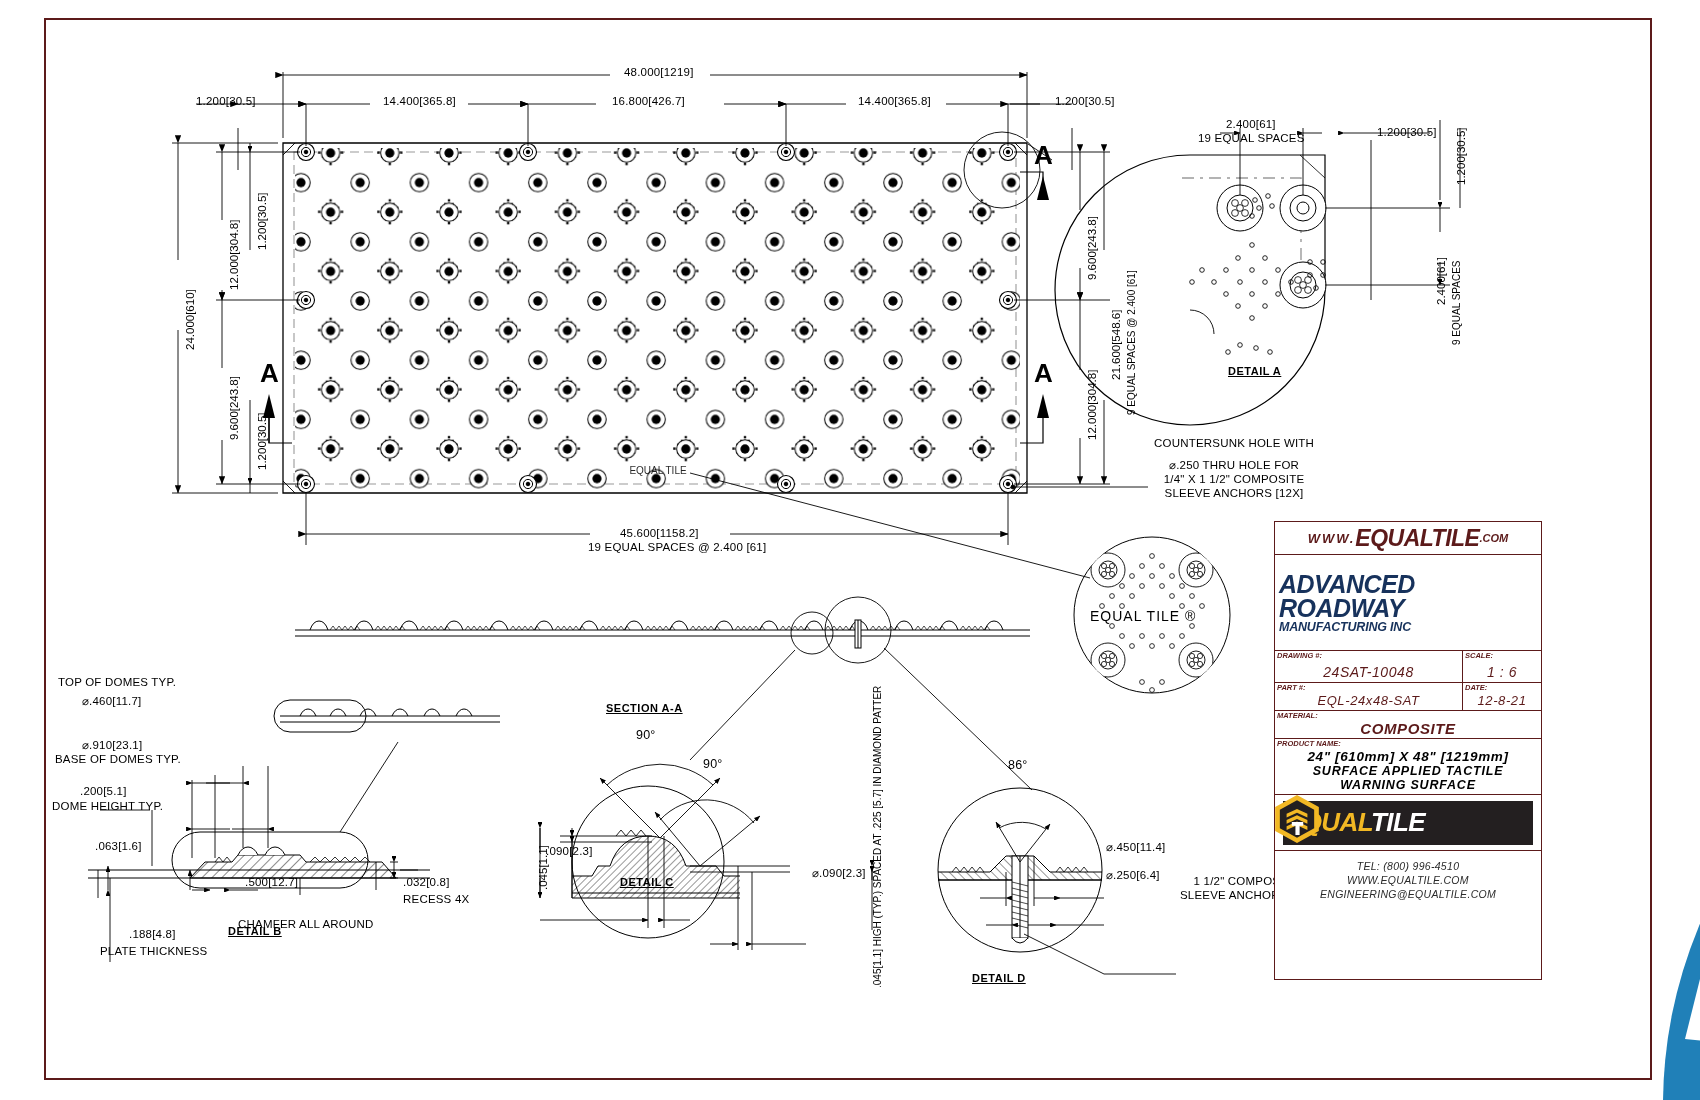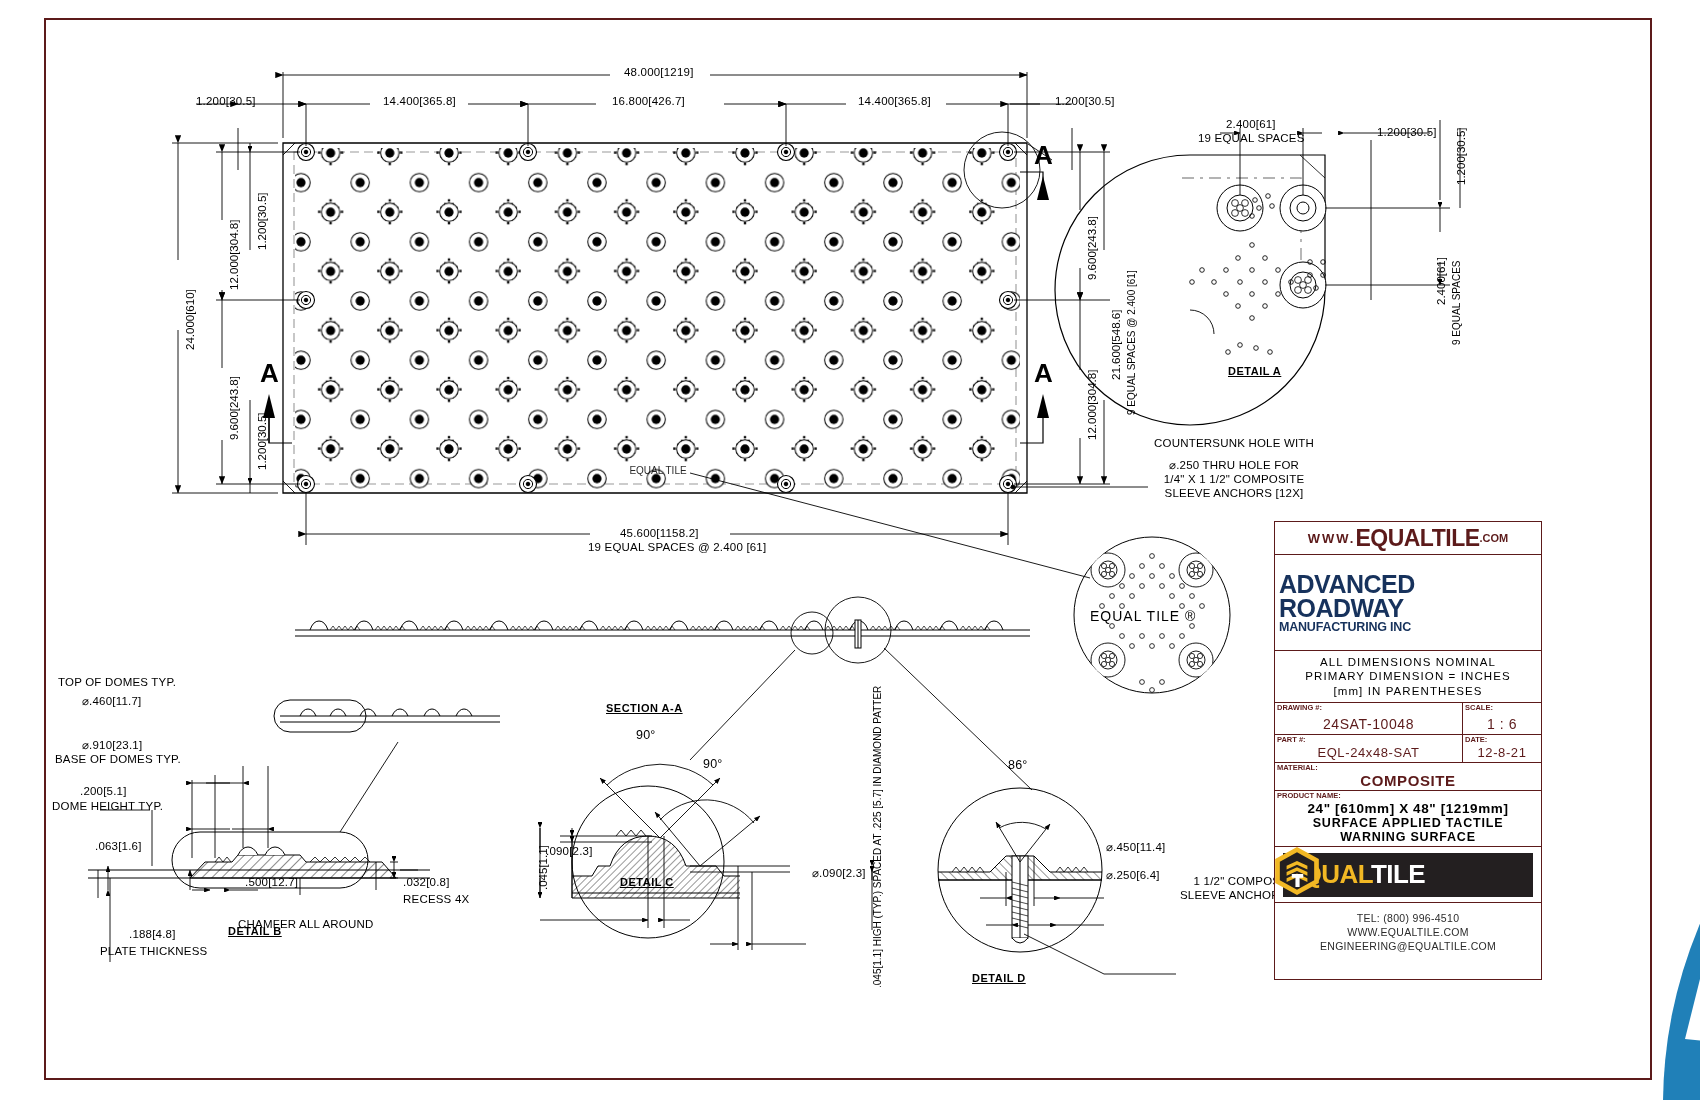--- a/index.html
+++ b/index.html
@@ -13,21 +13,21 @@
         font-family:Liberation Sans, sans-serif;text-align:center;}
   .dtxt.md{font-size:12.5px;}
   .vtxt{position:absolute;font-size:11.5px;white-space:nowrap;
         transform-origin:0 0;transform:rotate(-90deg);}
   .vtxt.sm{font-size:10px;}
   .secA{position:absolute;font-weight:bold;font-size:26px;font-family:"Liberation Sans",sans-serif;}
   .dname{position:absolute;font-weight:bold;font-size:11px;text-decoration:underline;
          letter-spacing:.5px;white-space:nowrap;}
   
   #tb{position:absolute;left:1274px;top:521px;width:268px;height:459px;
-      border:1.5px solid #5c1a1a;box-sizing:border-box;background:#fff;}
+      border:1.5px solid #5c1a1a;box-sizing:border-box;background:#fff;font-style:italic;}
   .tbrow{border-bottom:1.5px solid #5c1a1a;box-sizing:border-box;position:relative;}
   .tbweb{height:33px;display:flex;align-items:center;justify-content:center;}
   .tbweb .w{color:#5c1a1a;font-weight:bold;font-size:13px;letter-spacing:2px;}
   .tbweb .e{color:#5c1a1a;font-weight:bold;font-size:23px;letter-spacing:-.5px;}
   .tbweb .c{color:#5c1a1a;font-weight:bold;font-size:11px;}
   .tblogo{height:96px;display:flex;align-items:center;padding-left:4px;gap:4px;}
   .arm-txt{line-height:.97;}
   .arm-txt .l1{color:#17325c;font-weight:bold;font-size:25px;letter-spacing:-.5px;}
   .arm-txt .l2{color:#17325c;font-weight:bold;font-size:25px;letter-spacing:-.5px;}
   .arm-txt .l3{color:#17325c;font-weight:bold;font-size:12.5px;letter-spacing:-.2px;}
@@ -832,25 +832,20 @@
         <path d="M44 52 h12 v7 h-12 z" fill="#ffffff"></path>
         <path d="M40 66 h12 v7 h-12 z" fill="#ffffff"></path>
       </svg>
       <div class="arm-txt">
         <div class="l1">ADVANCED</div>
         <div class="l2">ROADWAY</div>
         <div class="l3">MANUFACTURING INC</div>
       </div>
     </div>
 
-    <div class="tbrow tbnote">
-      <div>ALL DIMENSIONS NOMINAL</div>
-      <div>PRIMARY DIMENSION = INCHES</div>
-      <div>[mm] IN PARENTHESES</div>
-    </div>
 
     <div class="tbrow tbdraw">
       <div class="tbcellL">
         <span class="lbl">DRAWING #:</span>
         <span class="tbval">24SAT-10048</span>
       </div>
       <div class="tbcellR">
         <span class="lbl">SCALE:</span>
         <span class="tbval">1 : 6</span>
       </div>

